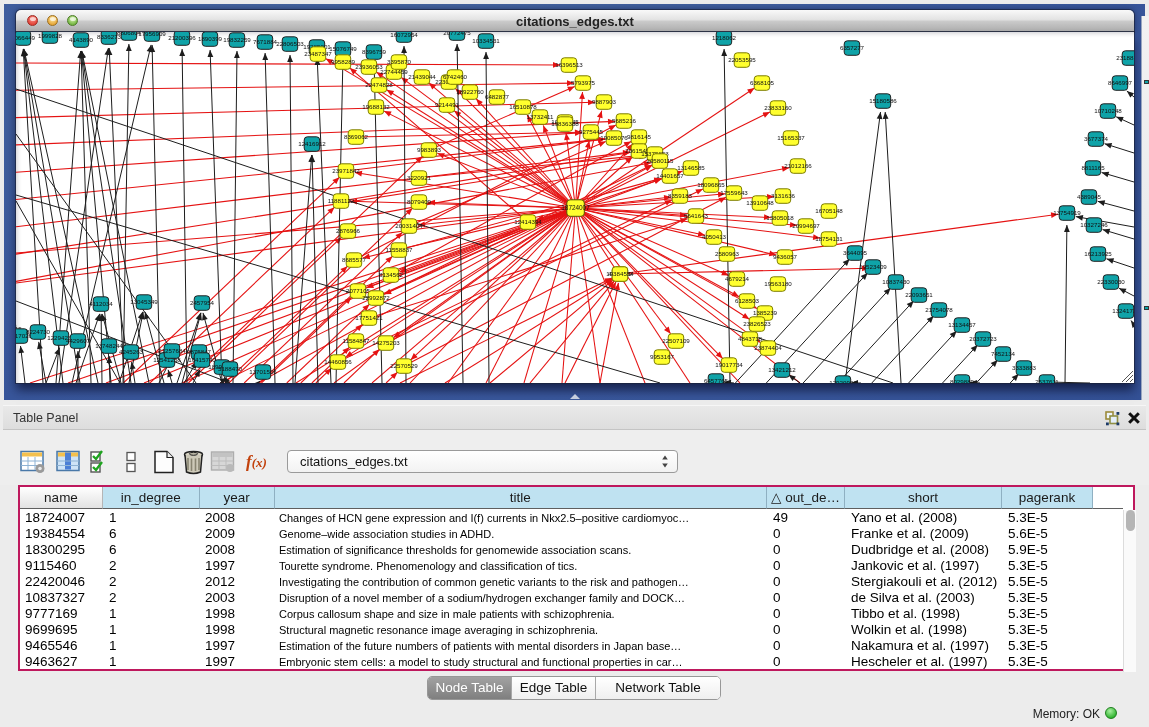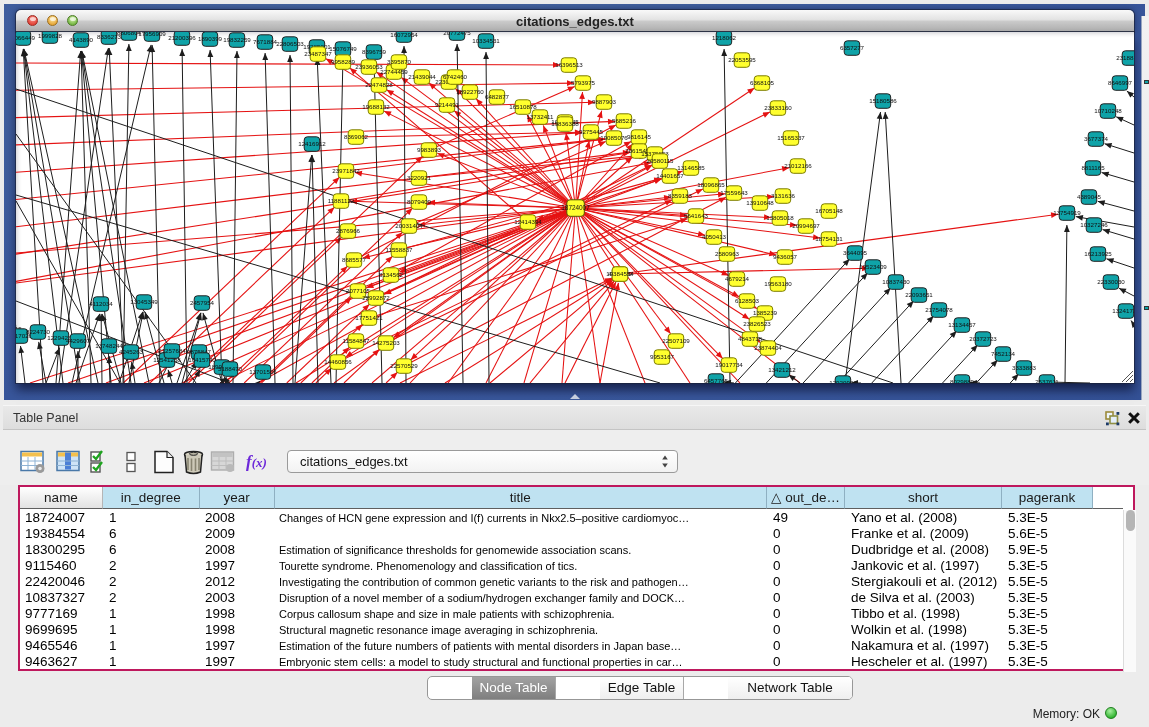--- a/index.html
+++ b/index.html
@@ -57,21 +57,21 @@
 .tr span.w { width:486px; overflow:hidden; font-size:11px; }
 #scroll { position:absolute; left:1103px; top:23px; width:13px; height:162px;
   background:#fafafa; border-left:1px solid #dcdcdc; }
 #thumb { position:absolute; left:1.5px; top:0px; width:9px; height:21px;
   background:#b5b5b5; border-radius:5px; }
 
 
 #tabs { position:absolute; left:427px; top:676px; height:24px; display:flex;
   border:1px solid #979797; border-radius:5px; overflow:hidden; background:#fff; }
 .tab { height:22px; line-height:22px; font-size:13.5px; text-align:center; color:#111;
-  background:linear-gradient(#ffffff,#efefef); border-right:1px solid #a8a8a8;margin-left:44px; }
+  background:linear-gradient(#ffffff,#efefef); border-right:1px solid #a8a8a8; }
 .tab.sel { background:linear-gradient(#a2a2a2,#7f7f7f); color:#fff; }
 .tab:last-child { border-right:none; }
 
 #memory { position:absolute; right:49px; top:707px; font-size:12px; color:#222; }
 #memled { position:absolute; left:1105px; top:707px; width:12px; height:12px; border-radius:50%;
   background:radial-gradient(circle at 40% 30%, #a8f0a0, #2fb32f 75%); border:1px solid #1d7f1d; }
 </style></head>
 <body>
 <div id="app">
   <div id="desktop">
@@ -821,21 +821,21 @@
     </svg>
     <svg class="ic" style="left:210px" width="26" height="25" viewBox="0 0 26 25">
       <rect x="1.5" y="2" width="22" height="18" fill="#d7d7d7" stroke="#adadad" stroke-width="1.4"></rect>
       <rect x="2.5" y="3" width="20" height="4" fill="#c3c3c3"></rect>
       <line x1="1.5" y1="11" x2="23.5" y2="11" stroke="#bdbdbd"></line>
         <line x1="1.5" y1="15.5" x2="23.5" y2="15.5" stroke="#bdbdbd"></line>
       <line x1="9" y1="7" x2="9" y2="20" stroke="#bdbdbd"></line>
         <line x1="16" y1="7" x2="16" y2="20" stroke="#bdbdbd"></line>
       <circle cx="20" cy="18" r="4" fill="#b9b9b9"></circle>
     </svg>
-    <div class="ic" style="left:246px; top:22px; font-family:'Liberation Serif',serif; font-style:italic; font-weight:bold; font-size:17px; color:#6d28d9;">f<span style="font-size:13px">(x)</span></div>
+    <div class="ic" style="left:246px; top:22px; font-family:'Liberation Serif',serif; font-style:italic; font-weight:bold; font-size:17px; color:#c2410c;">f<span style="font-size:13px">(x)</span></div>
     <div id="dropdown">citations_edges.txt
       <svg class="arr" width="8" height="21" viewBox="0 0 8 21">
         <path d="M4 4.5 L6.8 8.5 H1.2 Z" fill="#444"></path>
           <path d="M4 16.5 L1.2 12.5 H6.8 Z" fill="#444"></path>
       </svg>
     </div>
   </div>
 
   <div id="table">
     <div class="th" style="left:0px; width:83px; background:linear-gradient(#ffffff,#e2e2e2); border-right:1px solid #b5b5b5;">name</div>
@@ -852,20 +852,21 @@
         <span style="left:185px">2008</span>
         <span class="w" style="left:259px">Changes of HCN gene expression and I(f) currents in Nkx2.5–positive cardiomyoc…</span>
         <span style="left:753px">49</span>
         <span style="left:831px">Yano et al. (2008)</span>
         <span style="left:988px">5.3E-5</span>
       </div>
 <div class="tr" style="top:39px">
         <span style="left:5px">19384554</span>
         <span style="left:89px">6</span>
         <span style="left:185px">2009</span>
+        <span class="w" style="left:259px">Genome–wide association studies in ADHD.</span>
         <span style="left:753px">0</span>
         <span style="left:831px">Franke et al. (2009)</span>
         <span style="left:988px">5.6E-5</span>
       </div>
 <div class="tr" style="top:55px">
         <span style="left:5px">18300295</span>
         <span style="left:89px">6</span>
         <span style="left:185px">2008</span>
         <span class="w" style="left:259px">Estimation of significance thresholds for genomewide association scans.</span>
         <span style="left:753px">0</span>

